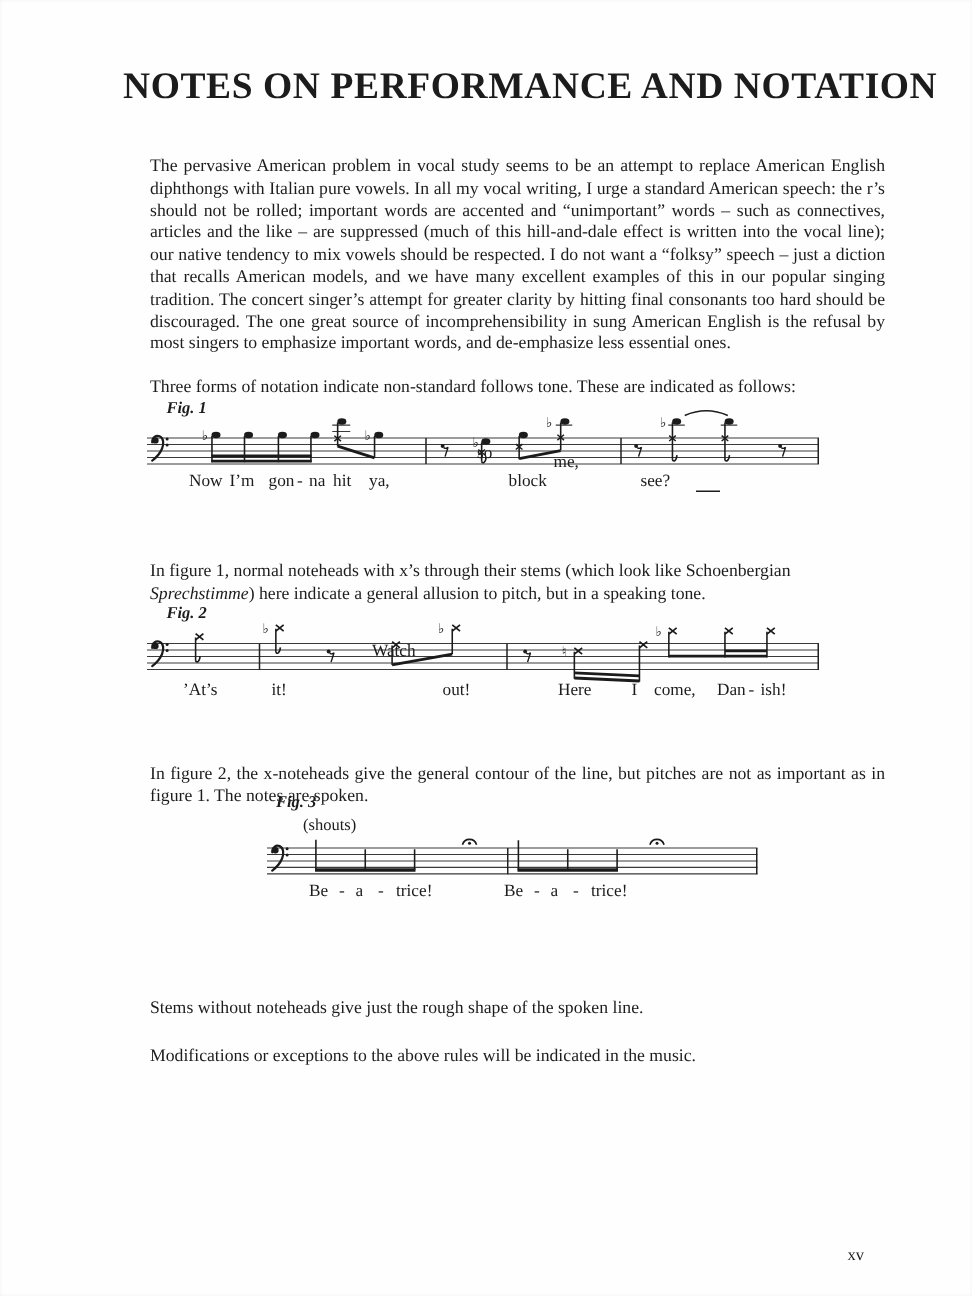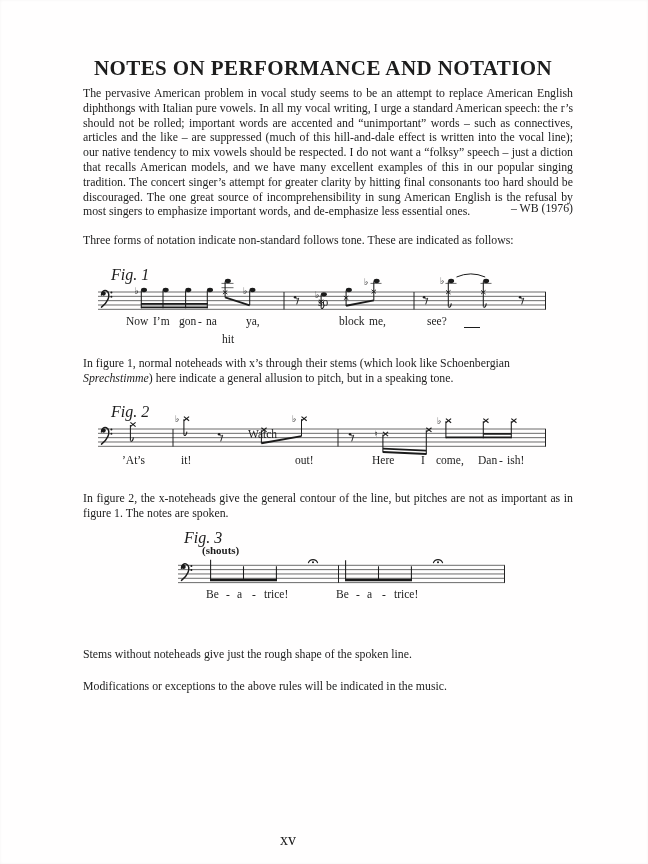--- a/index.html
+++ b/index.html
@@ -2,54 +2,53 @@
 <html><head>
 <meta charset="utf-8">
 <style>
   html,body { margin:0; padding:0; background:#ffffff; }
   .page {
     position:relative; width:648px; height:864px; background:#fffefe;
     font-family:"Liberation Serif", serif; color:#1c1c1c; overflow:hidden;
     box-shadow: inset 0 0 3px rgba(0,0,0,0.05);
   }
   .title {
-    position:absolute; left:82px; top:44px; margin:12px;
-    font-size:21px; font-weight:bold; letter-spacing:0.4px; white-space:nowrap;
+    position:absolute; left:82px; top:44px; margin:0;
+    font-size:25px; font-weight:bold; letter-spacing:0.4px; white-space:nowrap;
   }
   .para {
-    position:absolute; left:83px; width:490px; margin:0;
+    position:absolute; left:83px; width:490px; margin:17px;
     font-size:11.8px; line-height:14.8px;
   }
   .justify { text-align:justify; }
   .attr { text-align:right; }
-  .figlabel { position:absolute; font-style:italic; font-weight:400; font-size:16px; white-space:nowrap; }
-  .annot { position:absolute; font-size:11px; white-space:nowrap;font-weight:bold; }
+  .figlabel { position:absolute; font-style:italic; font-weight:700; font-size:11px; white-space:nowrap; }
+  .annot { position:absolute; font-size:11px; white-space:nowrap; }
   .lyr { position:absolute; font-size:11.5px; white-space:nowrap; }
-  .pagenum { position:absolute; left:0; width:576px; text-align:center; top:831px; font-size:16px; }
+  .pagenum { position:absolute; left:0; width:576px; text-align:right; top:831px; font-size:11px; }
   .music { position:absolute; }
   .sl { stroke:#3a3a3a; stroke-width:0.75; fill:none; }
   .bl { stroke:#222; stroke-width:1; fill:none; }
   .stem { stroke:#1b1b1b; stroke-width:1.05; fill:none; }
   .beam { stroke:#1b1b1b; stroke-width:1.9; fill:none; }
   .beam3 { stroke:#1b1b1b; stroke-width:2.4; fill:none; }
   .tie { stroke:#1b1b1b; stroke-width:1; fill:none; }
   .nh { fill:#1b1b1b; }
   .acc { font-family:"DejaVu Sans", sans-serif; font-size:9px; fill:#1b1b1b; }
   .ext { position:absolute; height:0; border-bottom:1px solid #1c1c1c; }
 </style>
 </head>
 <body>
 
 <div class="page">
 
   <h1 class="title">NOTES ON PERFORMANCE AND NOTATION</h1>
 
   <p class="para justify" style="top:86px">The pervasive American problem in vocal study seems to be an attempt to replace American English diphthongs with Italian pure vowels. In all my vocal writing, I urge a standard American speech: the r’s should not be rolled; important words are accented and “unimportant” words – such as connectives, articles and the like – are suppressed (much of this hill-and-dale effect is written into the vocal line); our native tendency to mix vowels should be respected. I do not want a “folksy” speech – just a diction that recalls American models, and we have many excellent examples of this in our popular singing tradition. The concert singer’s attempt for greater clarity by hitting final consonants too hard should be discouraged. The one great source of incomprehensibility in sung American English is the refusal by most singers to emphasize important words, and de-emphasize less essential ones.</p>
 
-  <div class="para attr" style="top:201px">– WB (1976)</div>
 
   <p class="para" style="top:233px">Three forms of notation indicate non-standard follows tone. These are indicated as follows:</p>
 
   <div class="figlabel" style="left:111px; top:266px">Fig. 1</div>
 
   <svg class="music" style="left:88px; top:262px" width="468" height="72" viewBox="88 262 468 72" xmlns="http://www.w3.org/2000/svg">
     <defs>
       <g id="bclef">
         <circle cx="2.6" cy="3.3" r="2.15" fill="#1b1b1b"></circle>
         <path d="M 0.5,4.6 C 0.3,1.2 3.1,-0.4 5.4,0.5 C 8.1,1.6 8.4,5.5 7.0,8.9 C 5.6,12.2 3.0,14.9 0.5,16.8" fill="none" stroke="#1b1b1b" stroke-width="1.5" stroke-linecap="round"></path>
@@ -139,25 +138,25 @@
     </g>
 
     <use href="#rest8" transform="translate(519,296)"></use>
   </svg>
 
   <span class="lyr" style="left:126px; top:315px">Now</span>
   <span class="lyr" style="left:153px; top:315px">I’m</span>
   <span class="lyr" style="left:179px; top:315px">gon</span>
   <span class="lyr" style="left:198px; top:315px">-</span>
   <span class="lyr" style="left:206px; top:315px">na</span>
-  <span class="lyr" style="left:222px; top:333px">hit</span>
+  <span class="lyr" style="left:222px; top:315px">hit</span>
   <span class="lyr" style="left:246px; top:315px">ya,</span>
   <span class="lyr" style="left:318px; top:296px">so</span>
   <span class="lyr" style="left:339px; top:315px">block</span>
-  <span class="lyr" style="left:369px; top:315px">me,</span>
+  <span class="lyr" style="left:369px; top:302px">me,</span>
   <span class="lyr" style="left:427px; top:315px">see?</span>
   <div class="ext" style="left:464px; top:327px; width:16px"></div>
 
   <p class="para" style="top:356px"><span>In figure 1, normal noteheads with x’s through their stems (which look like Schoenbergian </span><i>Sprechstimme</i><span>) here indicate a general allusion to pitch, but in a speaking tone.</span></p>
 
   <div class="figlabel" style="left:111px; top:403px">Fig. 2</div>
 
   <svg class="music" style="left:88px; top:398px" width="468" height="72" viewBox="88 398 468 72" xmlns="http://www.w3.org/2000/svg">
     <g>
       <path class="sl" d="M98,429H546 M98,433.33H546 M98,437.66H546 M98,441.99H546 M98,446.32H546"></path>

